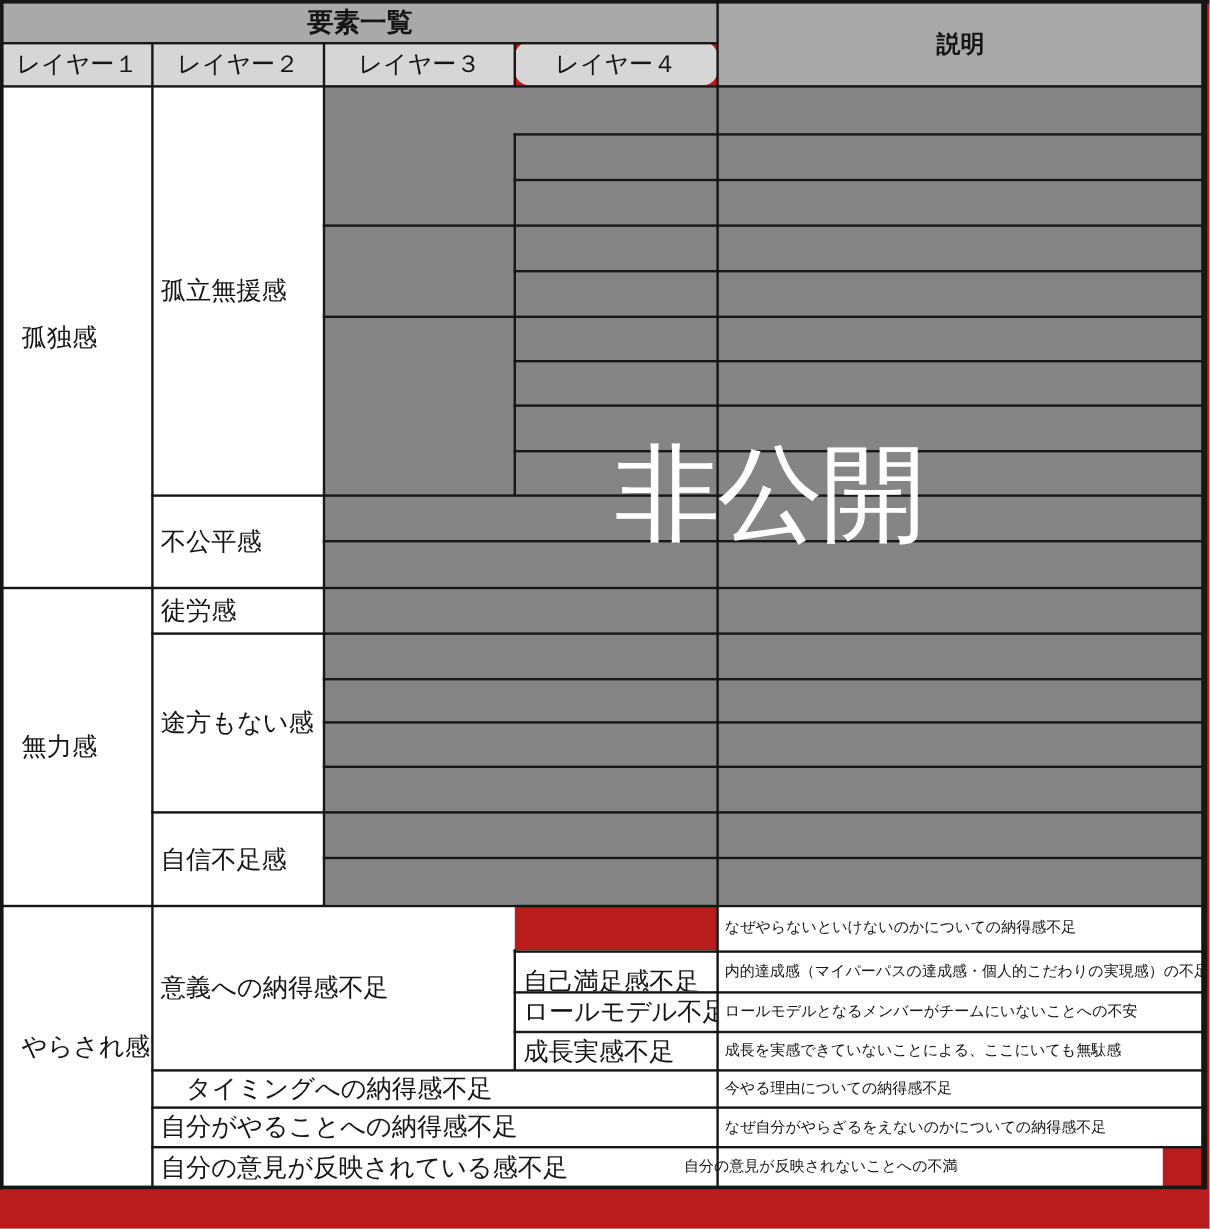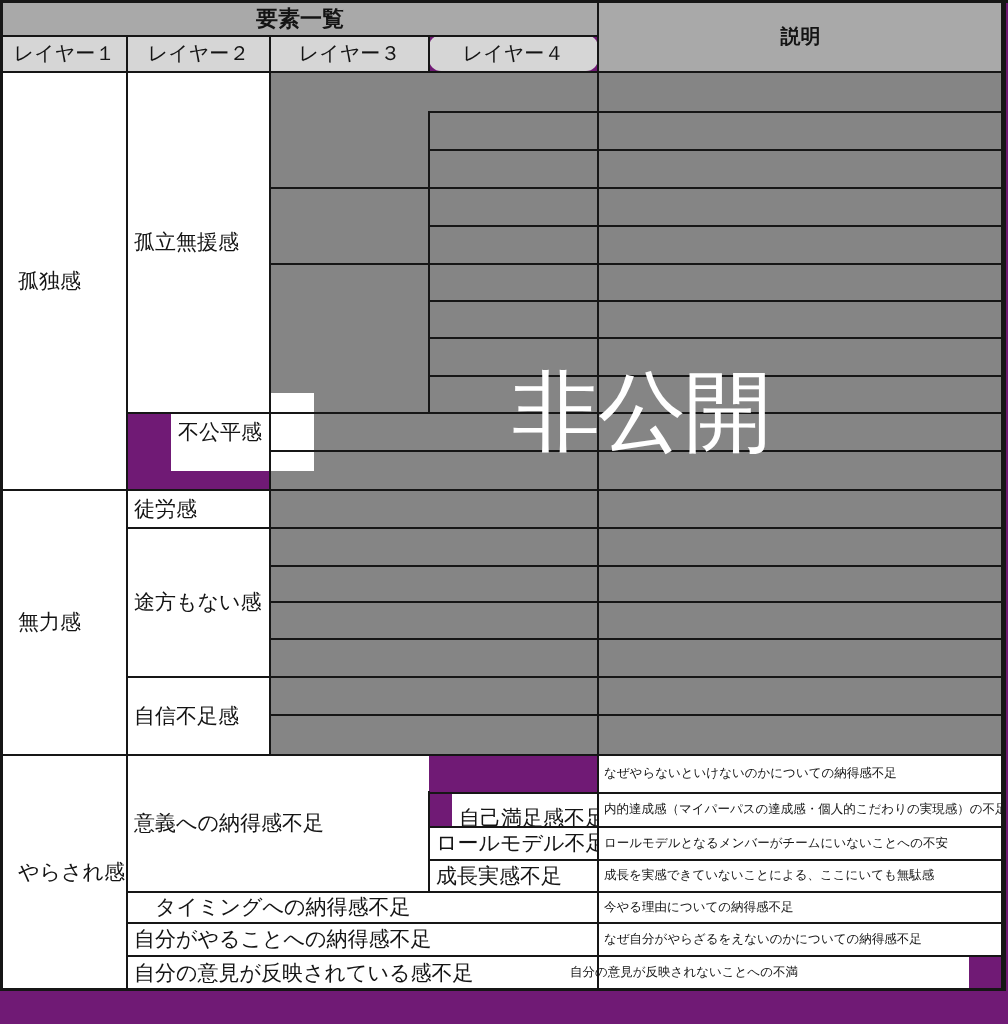--- a/index.html
+++ b/index.html
@@ -1,16 +1,16 @@
 <!DOCTYPE html>
 <html style="--masked_cell: #858585; --header_bg: #a9a9a9; --subheader_bg: #d6d6d6; --line: #161616; --watermark_text: #ffffff;"><head>
 <meta charset="utf-8">
 <style>
   html,body{margin:0;padding:0;background:#fff;}
-  #screen{position:relative;width:1008px;height:1024px;background:#701a75;
+  #screen{position:relative;width:1008px;height:1024px;background:#b91c1c;
           font-family:"Liberation Sans","DejaVu Sans",sans-serif;color:#141414;overflow:hidden;}
   .gray{position:absolute;background:var(--masked_cell,#858585);z-index:0;}
   .cell{position:absolute;display:flex;align-items:center;box-sizing:border-box;
         padding-left:7px;font-size:21px;background:#fff;white-space:nowrap;overflow:hidden;z-index:1;}
   .pad16{padding-left:16px;}
   .ctr{justify-content:center;padding-left:0;}
   .b{font-weight:bold;}
   .hdr{background:var(--header_bg,#a9a9a9);}
   .sub{background:var(--subheader_bg,#d6d6d6);}
   .sm{font-size:12.5px;padding-left:6px;}
@@ -32,30 +32,30 @@
   <div class="cell ctr fs20 sub" style="left:2px;top:35px;width:125px;height:36px;">レイヤー１</div>
   <div class="cell ctr fs20 sub" style="left:127px;top:35px;width:143px;height:36px;">レイヤー２</div>
   <div class="cell ctr fs20 sub" style="left:270px;top:35px;width:159px;height:36px;">レイヤー３</div>
   <div class="cell ctr fs20 sub" style="left:429px;top:35px;width:169px;height:36px;border-radius:12px;">レイヤー４</div>
 
   <div class="cell pad16" style="left:2px;top:71px;width:125px;height:419px;">孤独感</div>
   <div class="cell pad16" style="left:2px;top:489px;width:125px;height:266px;">無力感</div>
   <div class="cell pad16" style="left:2px;top:754px;width:125px;height:236px;">やらされ感</div>
 
   <div class="cell" style="left:127px;top:71px;width:143px;height:342px;">孤立無援感</div>
-  <div class="cell" style="left:127px;top:393px;width:143px;height:78px;margin-left:44px;">不公平感</div>
+  <div class="cell" style="left:127px;top:412px;width:143px;height:78px;">不公平感</div>
   <div class="cell" style="left:127px;top:489px;width:143px;height:39px;">徒労感</div>
   <div class="cell" style="left:127px;top:527px;width:143px;height:150px;">途方もない感</div>
   <div class="cell" style="left:127px;top:676px;width:143px;height:79px;">自信不足感</div>
   <div class="cell" style="left:127px;top:754px;width:302px;height:138px;">意義への納得感不足</div>
   <div class="cell" style="left:127px;top:891px;width:471px;height:32px;padding-left:28px;">タイミングへの納得感不足</div>
   <div class="cell" style="left:127px;top:922px;width:471px;height:34px;">自分がやることへの納得感不足</div>
   <div class="cell" style="left:127px;top:955px;width:471px;height:35px;">自分の意見が反映されている感不足</div>
 
-  <div class="cell" style="left:452px;top:792px;width:169px;height:51px;">自己満足感不足</div>
+  <div class="cell" style="left:429px;top:792px;width:169px;height:51px;">自己満足感不足</div>
   <div class="cell" style="left:429px;top:826px;width:169px;height:34px;">ロールモデル不足</div>
   <div class="cell" style="left:429px;top:859px;width:169px;height:33px;">成長実感不足</div>
 
   <div class="cell sm" style="left:598px;top:754px;width:405px;height:39px;">なぜやらないといけないのかについての納得感不足</div>
   <div class="cell sm" style="left:598px;top:792px;width:405px;height:35px;">内的達成感（マイパーパスの達成感・個人的こだわりの実現感）の不足</div>
   <div class="cell sm" style="left:598px;top:826px;width:405px;height:34px;text-align:center;">ロールモデルとなるメンバーがチームにいないことへの不安</div>
   <div class="cell sm" style="left:598px;top:859px;width:405px;height:33px;">成長を実感できていないことによる、ここにいても無駄感</div>
   <div class="cell sm" style="left:598px;top:891px;width:405px;height:32px;">今やる理由についての納得感不足</div>
   <div class="cell sm" style="left:598px;top:922px;width:405px;height:34px;">なぜ自分がやらざるをえないのかについての納得感不足</div>
   <div class="cell sm" style="left:564px;top:955px;width:405px;height:35px;">自分の意見が反映されないことへの不満</div>

